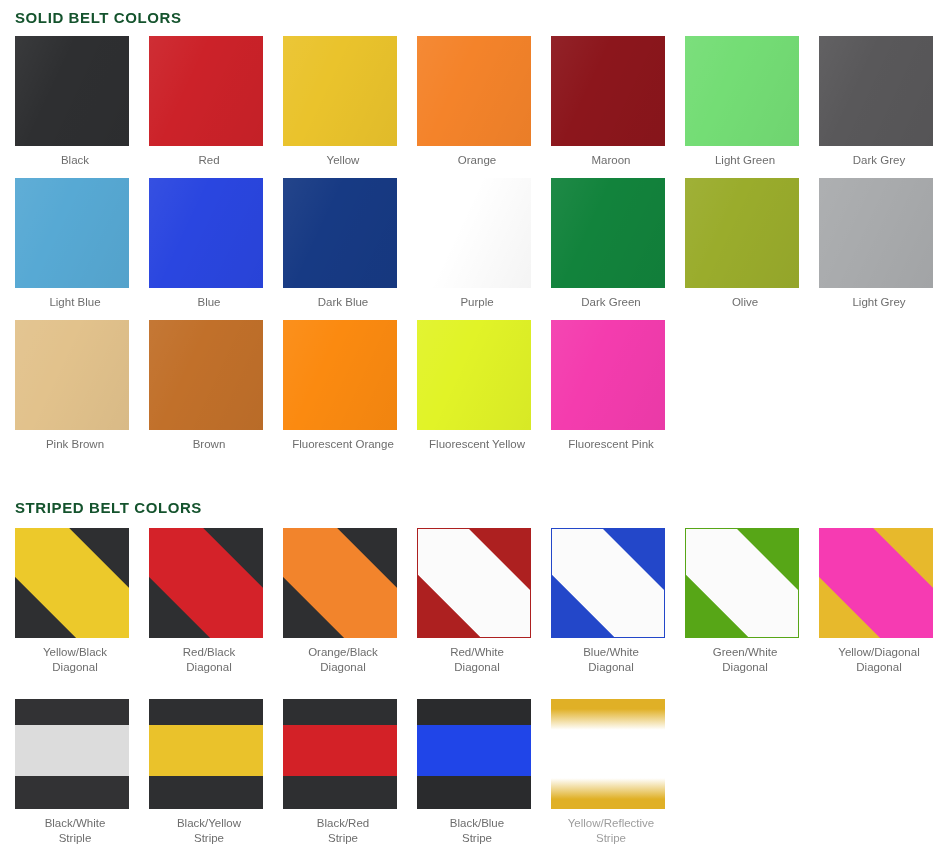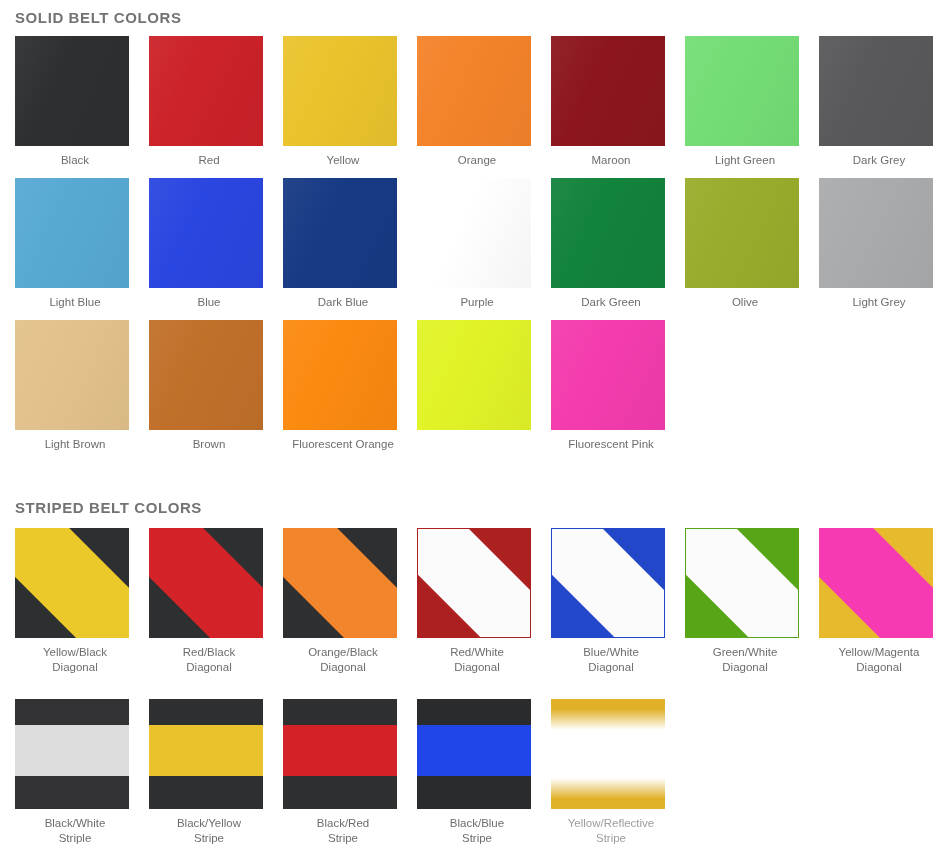--- a/index.html
+++ b/index.html
@@ -16,21 +16,21 @@
     overflow: hidden;
     position: relative;
   }
 
   .page { width: 950px; height: 853px; position: relative; }
 
   .section-title {
     font-size: 15px;
     font-weight: bold;
     letter-spacing: 0.04em;
-    color: #737373;
+    color: #14532d;
     margin: 0;
     padding: 0 0 0 15px;
     font-family: "Liberation Sans", "DejaVu Sans", sans-serif;
   }
 
   #solid-title { position: absolute; left: 0; top: 9px; }
   #striped-title { position: absolute; left: 0; top: 499px; }
 
   .grid {
     position: absolute;
@@ -138,32 +138,33 @@
       <div class="cell">
         <div class="swatch sq-small tex" style="background: rgb(154, 172, 44);"></div>
         <div class="label">Olive</div>
       </div>
       <div class="cell">
         <div class="swatch sq-small tex" style="background: rgb(169, 171, 173);"></div>
         <div class="label">Light Grey</div>
       </div>
       <div class="cell">
         <div class="swatch sq-small tex" style="background: rgb(226, 194, 140);"></div>
-        <div class="label">Light Brown</div>
+        <div class="label">Pink Brown</div>
       </div>
       <div class="cell">
         <div class="swatch sq-small tex" style="background: rgb(193, 112, 42);"></div>
         <div class="label">Brown</div>
       </div>
       <div class="cell">
         <div class="swatch sq-small tex" style="background: rgb(251, 138, 16);"></div>
         <div class="label">Fluorescent Orange</div>
       </div>
       <div class="cell">
         <div class="swatch sq-small tex" style="background: rgb(225, 243, 39);"></div>
+        <div class="label">Fluorescent Yellow</div>
       </div>
       <div class="cell">
         <div class="swatch sq-small tex" style="background: rgb(244, 60, 174);"></div>
         <div class="label">Fluorescent Pink</div>
       </div>
     </div>
 
   <h2 class="section-title" id="striped-title">STRIPED BELT COLORS</h2>
 
   <div class="grid" id="striped-grid">
@@ -192,21 +193,21 @@
         <div class="label">Blue/White
 Diagonal</div>
       </div>
       <div class="cell">
         <div class="swatch sq-small" style="background: linear-gradient(45deg, rgb(87, 166, 23) 0%, rgb(87, 166, 23) 28%, rgb(251, 251, 251) 28.6%, rgb(251, 251, 251) 72%, rgb(87, 166, 23) 72.6%, rgb(87, 166, 23) 100%); border: 1.5px solid rgb(87, 166, 23);"></div>
         <div class="label">Green/White
 Diagonal</div>
       </div>
       <div class="cell">
         <div class="swatch sq-small" style="background: linear-gradient(45deg, rgb(231, 185, 44) 0%, rgb(231, 185, 44) 27%, rgb(246, 59, 178) 27.6%, rgb(246, 59, 178) 73%, rgb(231, 185, 44) 73.6%, rgb(231, 185, 44) 100%);"></div>
-        <div class="label">Yellow/Magenta
+        <div class="label">Yellow/Diagonal
 Diagonal</div>
       </div>
       <div class="cell">
         <div class="swatch sq-small" style="background: linear-gradient(rgb(50, 50, 52) 0%, rgb(50, 50, 52) 24%, rgb(220, 220, 220) 24%, rgb(220, 220, 220) 70%, rgb(50, 50, 52) 70%, rgb(50, 50, 52) 100%);"></div>
         <div class="label">Black/White
 Striple</div>
       </div>
       <div class="cell">
         <div class="swatch sq-small" style="background: linear-gradient(rgb(46, 47, 49) 0%, rgb(46, 47, 49) 24%, rgb(234, 194, 43) 24%, rgb(234, 194, 43) 70%, rgb(46, 47, 49) 70%, rgb(46, 47, 49) 100%);"></div>
         <div class="label">Black/Yellow

